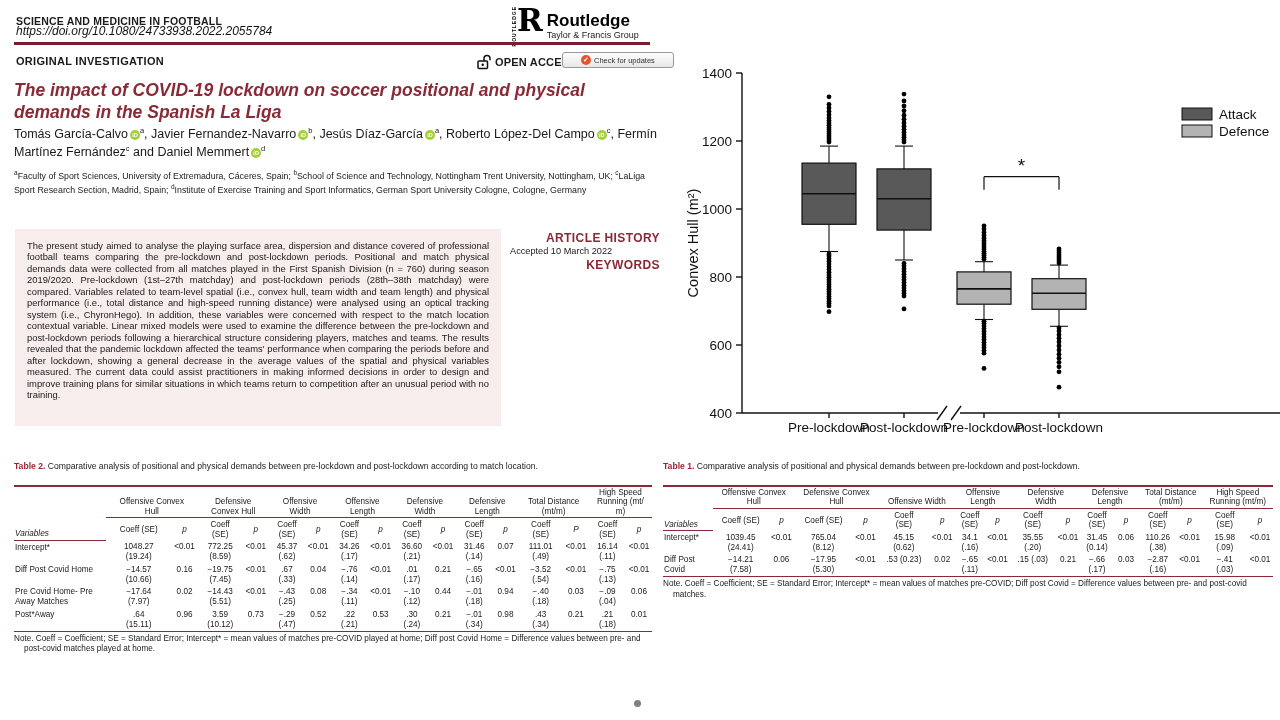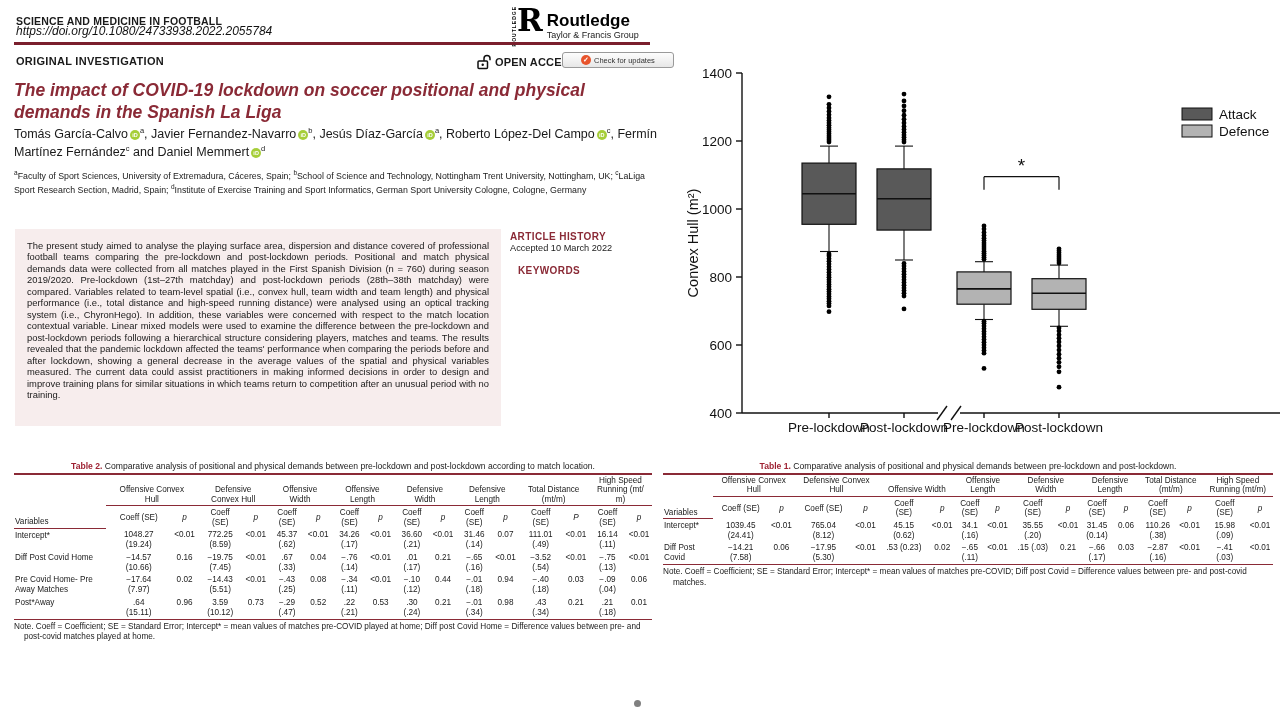--- a/index.html
+++ b/index.html
@@ -33,38 +33,38 @@
   .paper-title{left:14px;top:79px;width:648px;font-size:17.5px;font-weight:bold;color:#8a2a36;line-height:1.26;font-style:italic;}
   .byline{left:14px;top:126px;width:645px;font-size:12.5px;line-height:1.4;}
   .orcid{display:inline-block;width:10px;height:10px;border-radius:50%;background:#a6ce39;color:#fff;
          font-size:5.5px;font-weight:bold;line-height:10px;text-align:center;margin-left:2px;vertical-align:1px;}
   .byline sup{font-size:7.5px;}
   .affil{left:14px;top:169px;width:646px;font-size:8.8px;line-height:1.32;}
   .affil sup{font-size:6.5px;}
 
   
   .abstract-box{left:15px;top:229px;width:462px;height:179px;background:#f7eded;padding:9px 12px;}
-  .mini-head{font-size:10px;font-weight:bold;color:#8a2a36;letter-spacing:.4px;}
+  .mini-head{font-size:12px;font-weight:bold;color:#8a2a36;letter-spacing:.4px;text-align:right;}
   .abstract-text{margin-top:2px;font-size:9.4px;line-height:1.22;text-align:justify;}
   .side-col{left:510px;top:231px;width:150px;}
   .side-val{font-size:9.2px;line-height:1.3;margin-top:1px;white-space:pre-line;}
-  .kw-head{margin-top:10px;padding-left:8px;}
+  .kw-head{padding-left:8px;}
 
   
   #chart-box{left:682px;top:58px;width:600px;height:380px;}
 
   
   #table2{left:14px;top:461px;width:638px;}
   #table1{left:663px;top:461px;width:610px;}
-  .tbl-title{font-size:8.6px;margin-bottom:2px;text-align:center;}
+  .tbl-title{font-size:8.6px;margin-bottom:14px;}
   .tbl-title-prefix{font-weight:bold;color:#9e2233;}
   .ptable{border-collapse:collapse;width:100%;border-top:2.5px solid #8a2a36;border-bottom:1.8px solid #8a2a36;}
   .ptable th,.ptable td{font-size:8.2px;padding:1px 1px;font-weight:normal;}
   .grp-row th{border-bottom:1.6px solid #8a2a36;vertical-align:bottom;text-align:center;white-space:pre-line;line-height:1.15;}
-  .var-h{text-align:left !important;vertical-align:bottom;}
+  .var-h{text-align:left !important;vertical-align:bottom;font-style:italic;}
   #table2 .var-h{width:90px;} #table1 .var-h{width:48px;}
   .sub-row th{text-align:center;white-space:pre-line;line-height:1.15;padding-top:2px;}
   .p-h{font-style:italic;width:24px;}
   .ptable td{text-align:center;vertical-align:top;line-height:1.2;}
   .var-c{text-align:left !important;white-space:pre-line;}
   .data-row td{padding-top:2px;}
   .tbl-note{font-size:8.2px;line-height:1.28;margin-top:2px;padding-left:10px;text-indent:-10px;}
 
   .page-dot{left:634px;top:700px;width:7px;height:7px;border-radius:50%;background:#808080;}
 </style>

